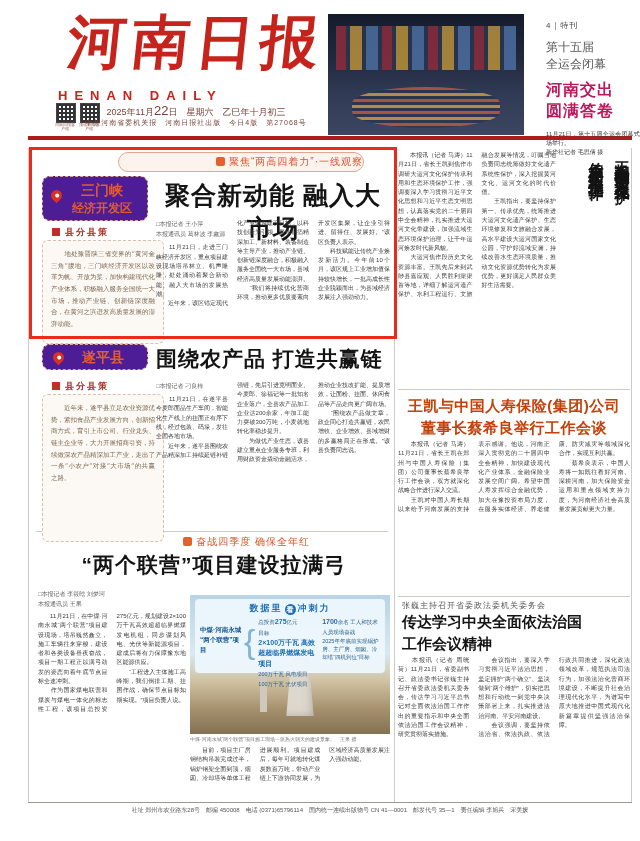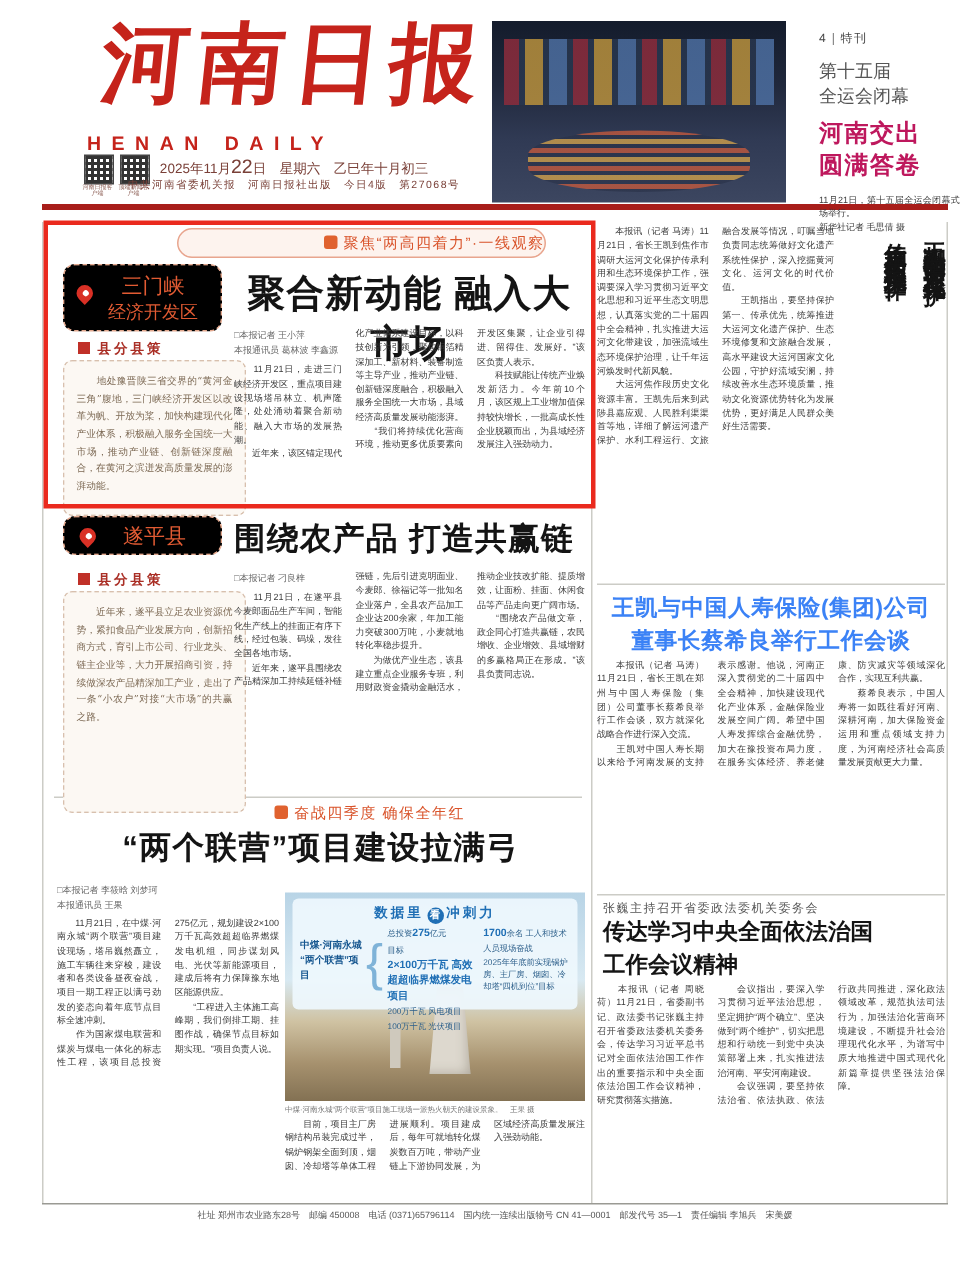--- a/index.html
+++ b/index.html
@@ -42,22 +42,22 @@
   .annotation{position:absolute;left:29px;top:147px;width:362px;height:186px;
       border:3px solid #ea2a1e;z-index:50;pointer-events:none;}
   
   .banner{position:absolute;text-align:right;font-size:10px;font-weight:normal;color:#d9542b;letter-spacing:1px;}
   .bannerA{left:118px;top:152px;width:244px;border:1px solid #e8a58e;border-radius:10px;
       background:#fdf3ee;padding:2px 0;}
   .bannerC{left:90px;top:535px;width:220px;}
   .banner .bicon{display:inline-block;width:9px;height:9px;background:#e0622f;border-radius:2px;
       margin-right:4px;vertical-align:-1px;}
   
-  .tagbox{position:absolute;border:1px dashed #e3a88e;border-radius:8px;background:#000000;
-      color:#e25b33;font-weight:normal;text-align:center;}
+  .tagbox{position:absolute;border:1px dashed #e3a88e;border-radius:8px;background:#4c1d95;
+      color:#e25b33;font-weight:bold;text-align:center;}
   .pin{position:absolute;width:11px;height:11px;background:#d93025;border-radius:50% 50% 50% 0;
       transform:rotate(-45deg);}
   .pin:after{content:"";position:absolute;left:3.5px;top:3.5px;width:4px;height:4px;background:#fff;border-radius:50%;}
   .clabel{position:absolute;font-size:9px;font-weight:bold;color:#aa2f26;letter-spacing:2px;}
   .clabel .sq{display:inline-block;width:8px;height:8px;background:#c03028;margin-right:5px;vertical-align:-1px;}
   .introbox{position:absolute;border:1px dashed #d8c0ae;border-radius:6px;background:#fcf8f3;
       font-family:"DejaVu Serif",serif;font-size:6.5px;line-height:1.8;color:#7d6a55;
       padding:8px 8px;text-align:justify;overflow:hidden;white-space:pre-line;}
   
   .headline{position:absolute;font-weight:bold;color:#141414;letter-spacing:1px;}
@@ -85,21 +85,21 @@
   .stats ul{margin:0;padding:0;}
   .stats .num{color:#1f6fb5;font-weight:bold;font-size:7px;}
   .statcols{display:flex;gap:6px;}
   .statcols>div{flex:1;}
   .c-cap{position:absolute;left:190px;top:736px;width:200px;font-size:5px;color:#777;}
   
   .vhead{position:absolute;left:561px;top:150px;width:70px;height:236px;
       writing-mode:vertical-rl;font-weight:bold;font-size:15px;color:#141414;letter-spacing:2px;}
   .vhead div{margin-left:7px;}
   .rhead{position:absolute;left:398px;width:232px;text-align:center;font-weight:bold;
-      font-size:15px;color:#3b82f6;line-height:1.45;letter-spacing:.5px;}
+      font-size:15px;color:#c2410c;line-height:1.45;letter-spacing:.5px;}
   .kicker{position:absolute;left:402px;top:600px;font-size:8px;color:#555;letter-spacing:1px;}
   .rheadF{position:absolute;left:402px;top:611px;width:228px;text-align:left;font-weight:bold;
       font-size:15px;color:#141414;line-height:1.45;}
   
   .footline{position:absolute;left:28px;top:802px;width:604px;height:1px;background:#9a9a94;}
   .footer{position:absolute;left:28px;top:806px;width:604px;text-align:center;font-size:6px;color:#555;}
 </style>
 </head>
 <body>
 

